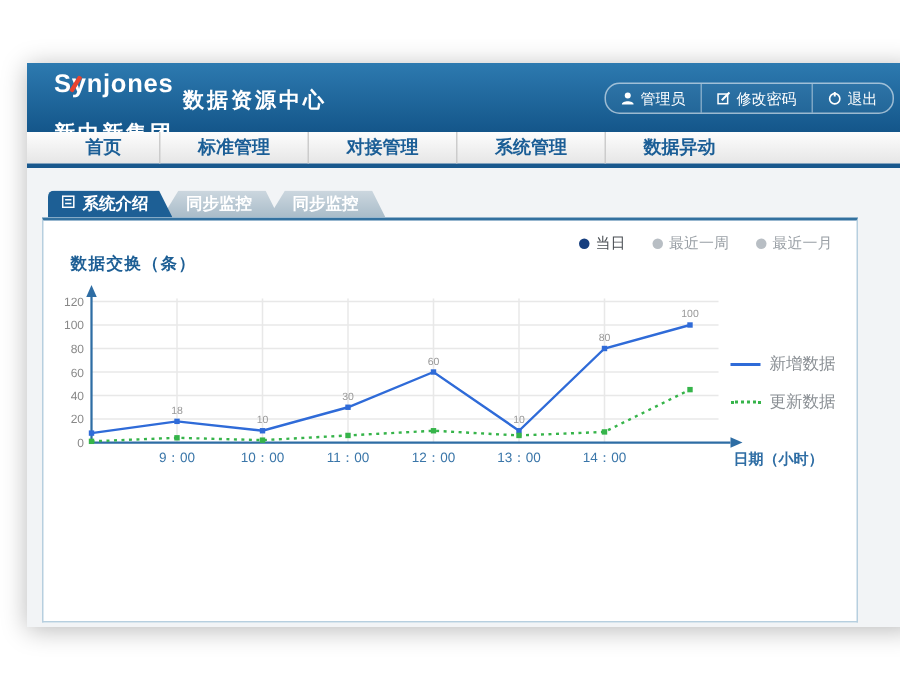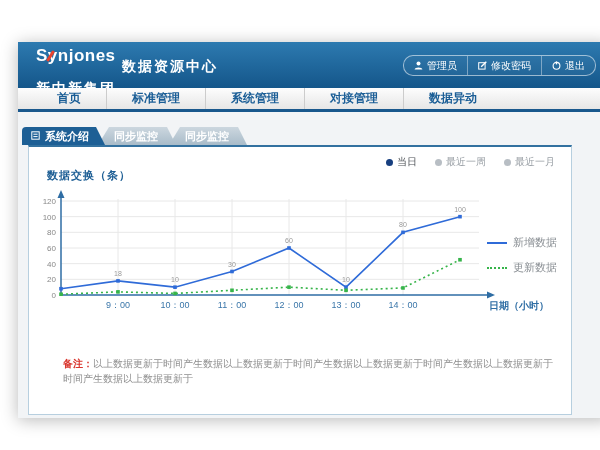--- a/index.html
+++ b/index.html
@@ -22,21 +22,21 @@
   .app-title{position:absolute;left:104px;top:16px;color:#fff;font-size:14px;font-weight:bold;letter-spacing:2px;text-align:right;}
   .user-group{position:absolute;right:14px;top:13px;height:19px;border:1px solid rgba(255,255,255,.55);border-radius:10px;display:flex;align-items:center;background:rgba(255,255,255,.04);justify-content:center;}
   .user-btn{display:flex;align-items:center;gap:4px;padding:0 10px;height:100%;color:#fff;font-size:10px;cursor:pointer;}
   .user-btn + .user-btn{border-left:1px solid rgba(255,255,255,.4);}
   .user-btn svg{display:block;}
   
   .nav{position:absolute;left:0;top:46px;right:0;height:21px;background:linear-gradient(#fdfdfd,#e6e6e6);border-bottom:3px solid #19588d;display:flex;align-items:stretch;padding-left:14px;}
   .nav-item{color:#1b5e96;font-size:12px;font-weight:bold;padding:0 25px;line-height:21px;cursor:pointer;}
   .nav-item + .nav-item{border-left:1px solid #cccccc;}
   
-  .tabs{position:absolute;left:4px;top:85px;display:flex;height:18px;z-index:3;}
+  .tabs{position:absolute;left:14px;top:85px;display:flex;height:18px;z-index:3;}
   .tab{height:18px;line-height:18px;color:#fff;font-size:11px;font-weight:bold;cursor:pointer;white-space:nowrap;}
   .tab.active{background:#1d5f95;display:flex;align-items:center;gap:5px;padding:0 16px 0 9px;border-top-left-radius:4px;clip-path:polygon(0 0,calc(100% - 9px) 0,100% 100%,0 100%);z-index:2;}
   .tab.inactive{background:linear-gradient(#ccd7df,#a9bcc9);padding:0 18px 0 16px;clip-path:polygon(11px 0,calc(100% - 9px) 0,100% 100%,0 100%);margin-left:-7px;}
   
   .panel{position:absolute;left:10px;top:103px;width:544px;height:270px;background:#fff;box-sizing:border-box;border:1px solid #b7cfdf;border-top:2px solid #33719f;}
   .filters{position:absolute;top:8px;right:16px;display:flex;gap:18px;}
   .filter{display:flex;align-items:center;gap:4px;font-size:10px;color:#9aa0a6;cursor:pointer;}
   .filter .dot{width:7px;height:7px;border-radius:50%;background:#b8bec4;}
   .filter.selected .dot{background:#173f7f;}
   .filter.selected{color:#4a4f54;}
@@ -92,22 +92,22 @@
             </svg>
         </span>
         <span>退出</span>
       </div>
     </div>
   </div>
 
   <div class="nav">
     <div class="nav-item">首页</div>
     <div class="nav-item">标准管理</div>
+    <div class="nav-item">对接管理</div>
     <div class="nav-item">系统管理</div>
-    <div class="nav-item">对接管理</div>
     <div class="nav-item">数据异动</div>
   </div>
 
   <div class="tabs">
     <div class="tab active">
       <span>
         <svg width="9" height="9" viewBox="0 0 9 9">
             <rect x="0.8" y="0.8" width="7.4" height="7.4" fill="none" stroke="#fff" stroke-width="1"></rect>
             <line x1="2.4" y1="3.2" x2="6.6" y2="3.2" stroke="#fff" stroke-width="1"></line>
             <line x1="2.4" y1="5.6" x2="6.6" y2="5.6" stroke="#fff" stroke-width="1"></line>
@@ -200,18 +200,15 @@
       <div class="legend-row">
         <span class="sample solid"></span>
         <span>新增数据</span>
       </div>
       <div class="legend-row">
         <span class="sample dotted"></span>
         <span>更新数据</span>
       </div>
     </div>
 
-    <div class="note">
-      <span class="prefix">备注：</span><span>以上数据更新于时间产生数据以上数据更新于时间产生数据以上数据更新于时间产生数据以上数据更新于时间产生数据以上数据更新于</span>
-    </div>
 
   </div>
 </div>
 
 </body></html>

